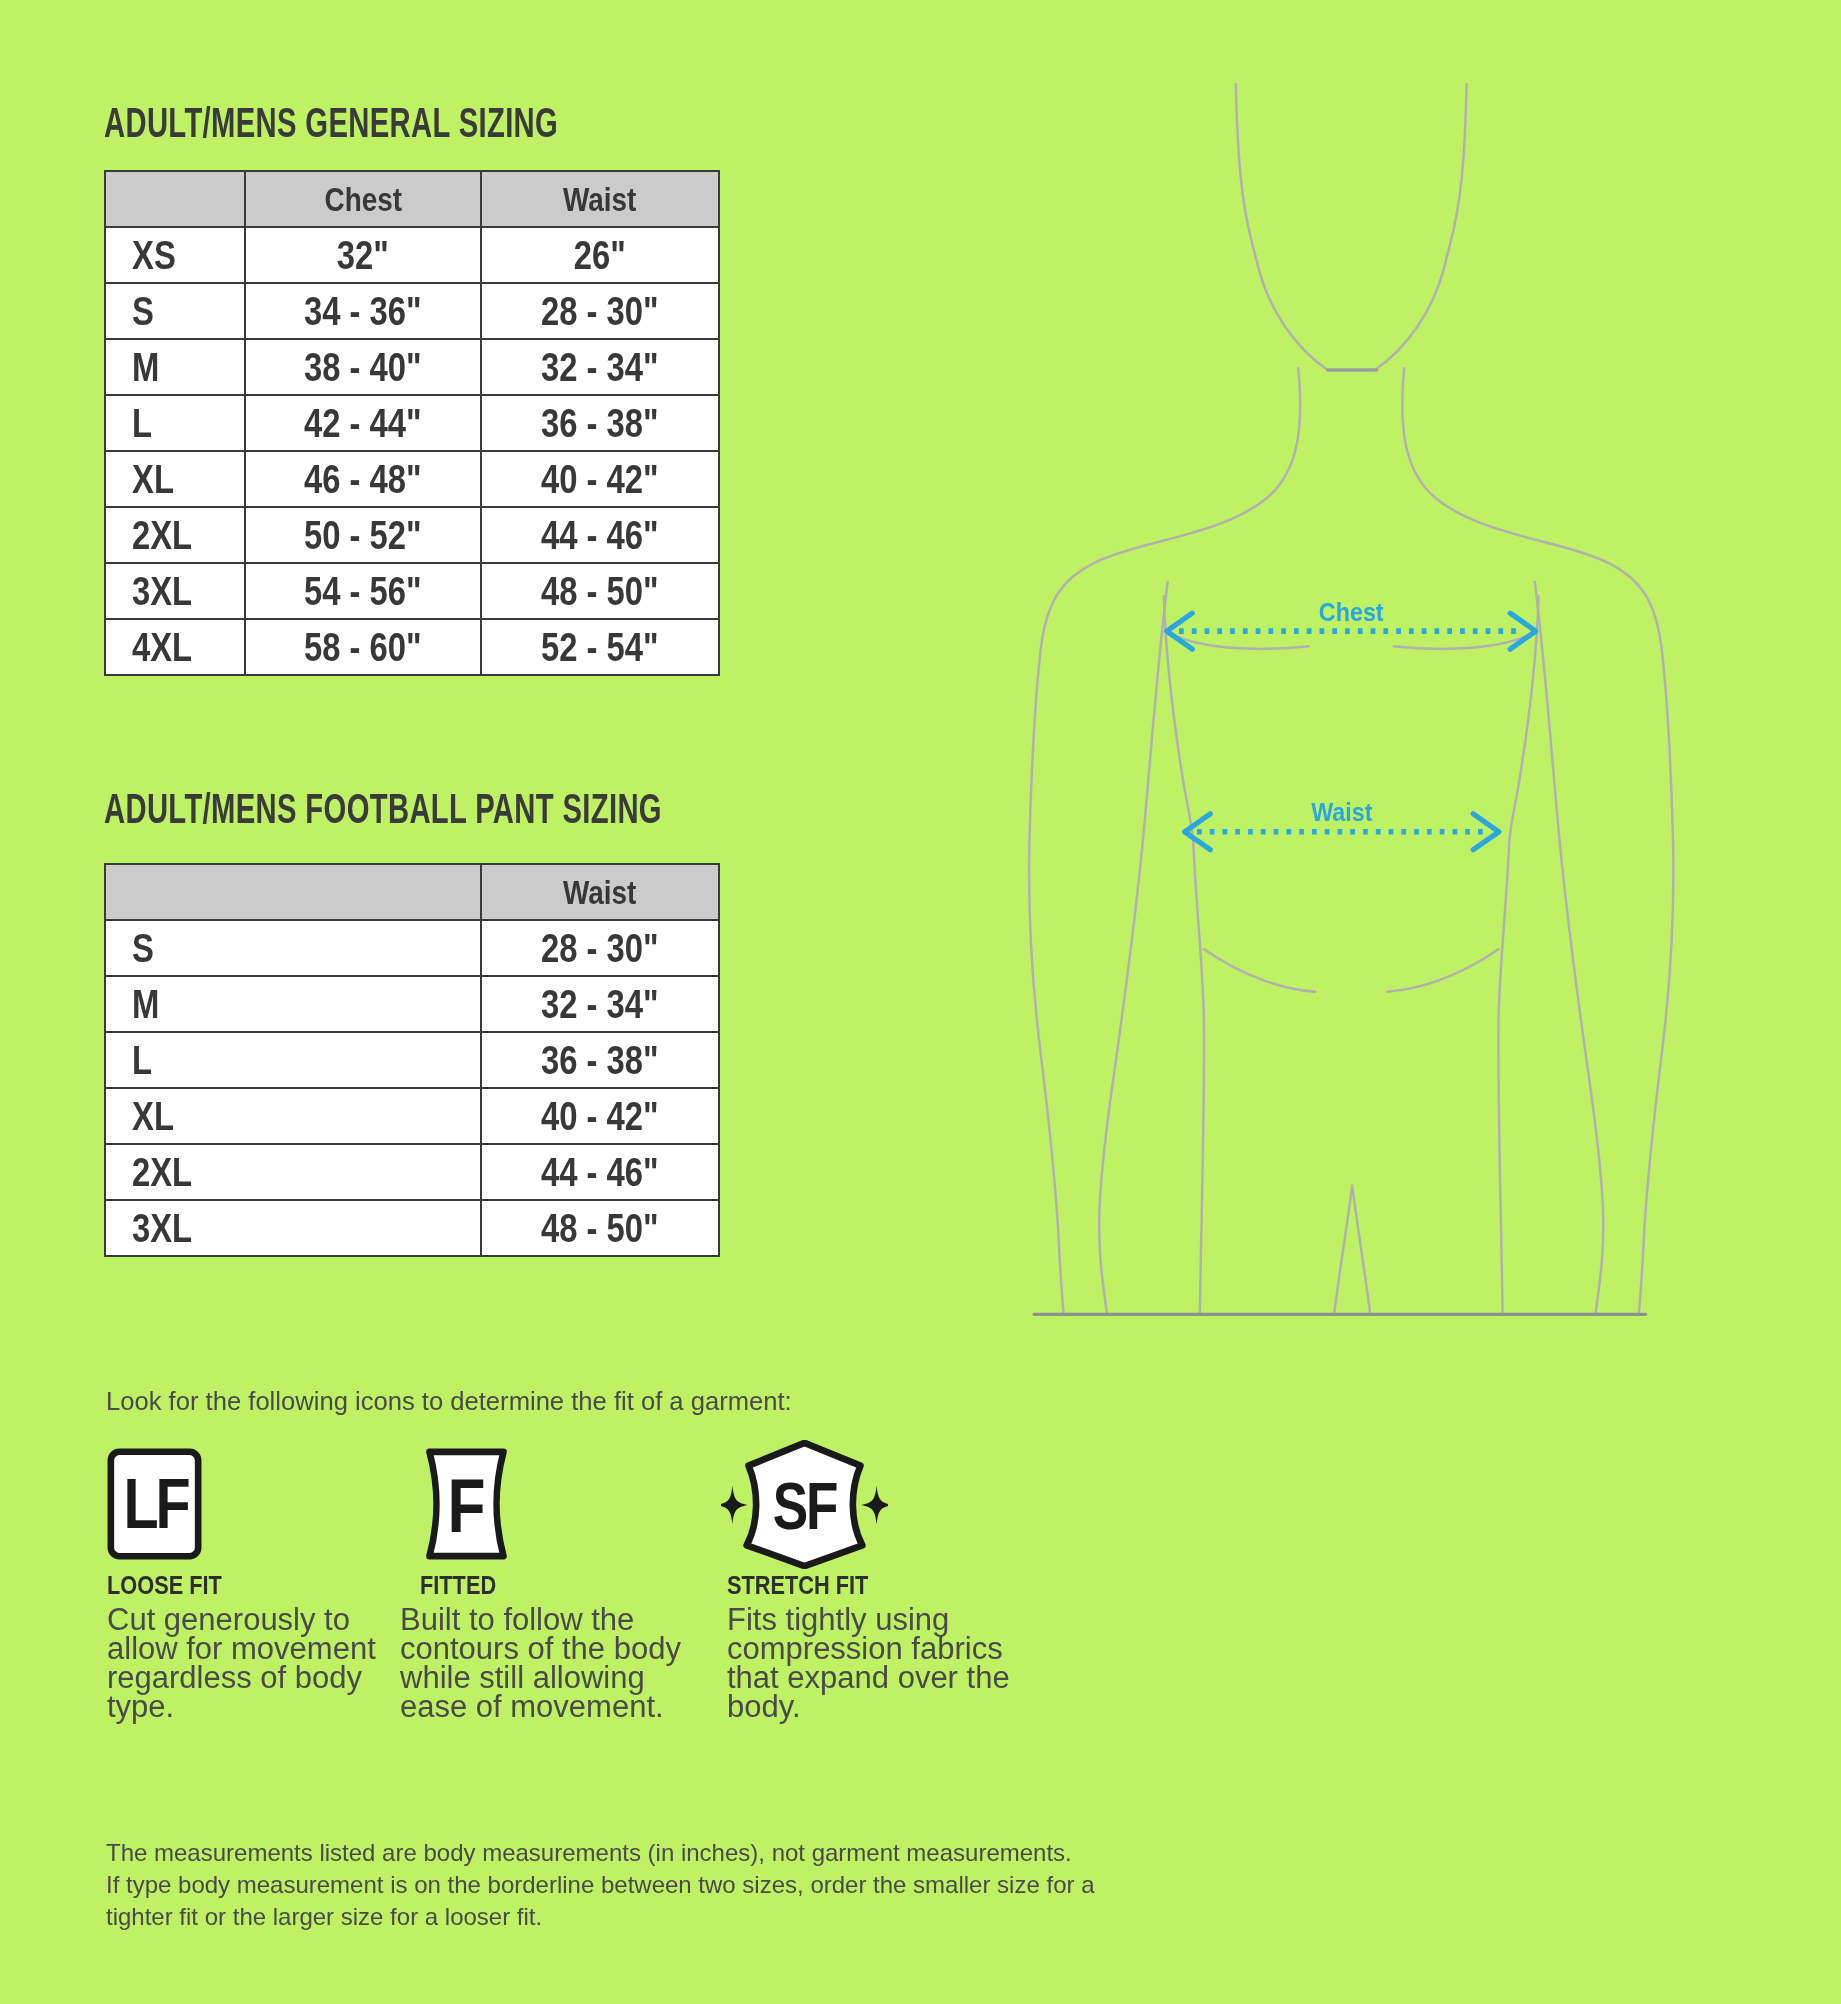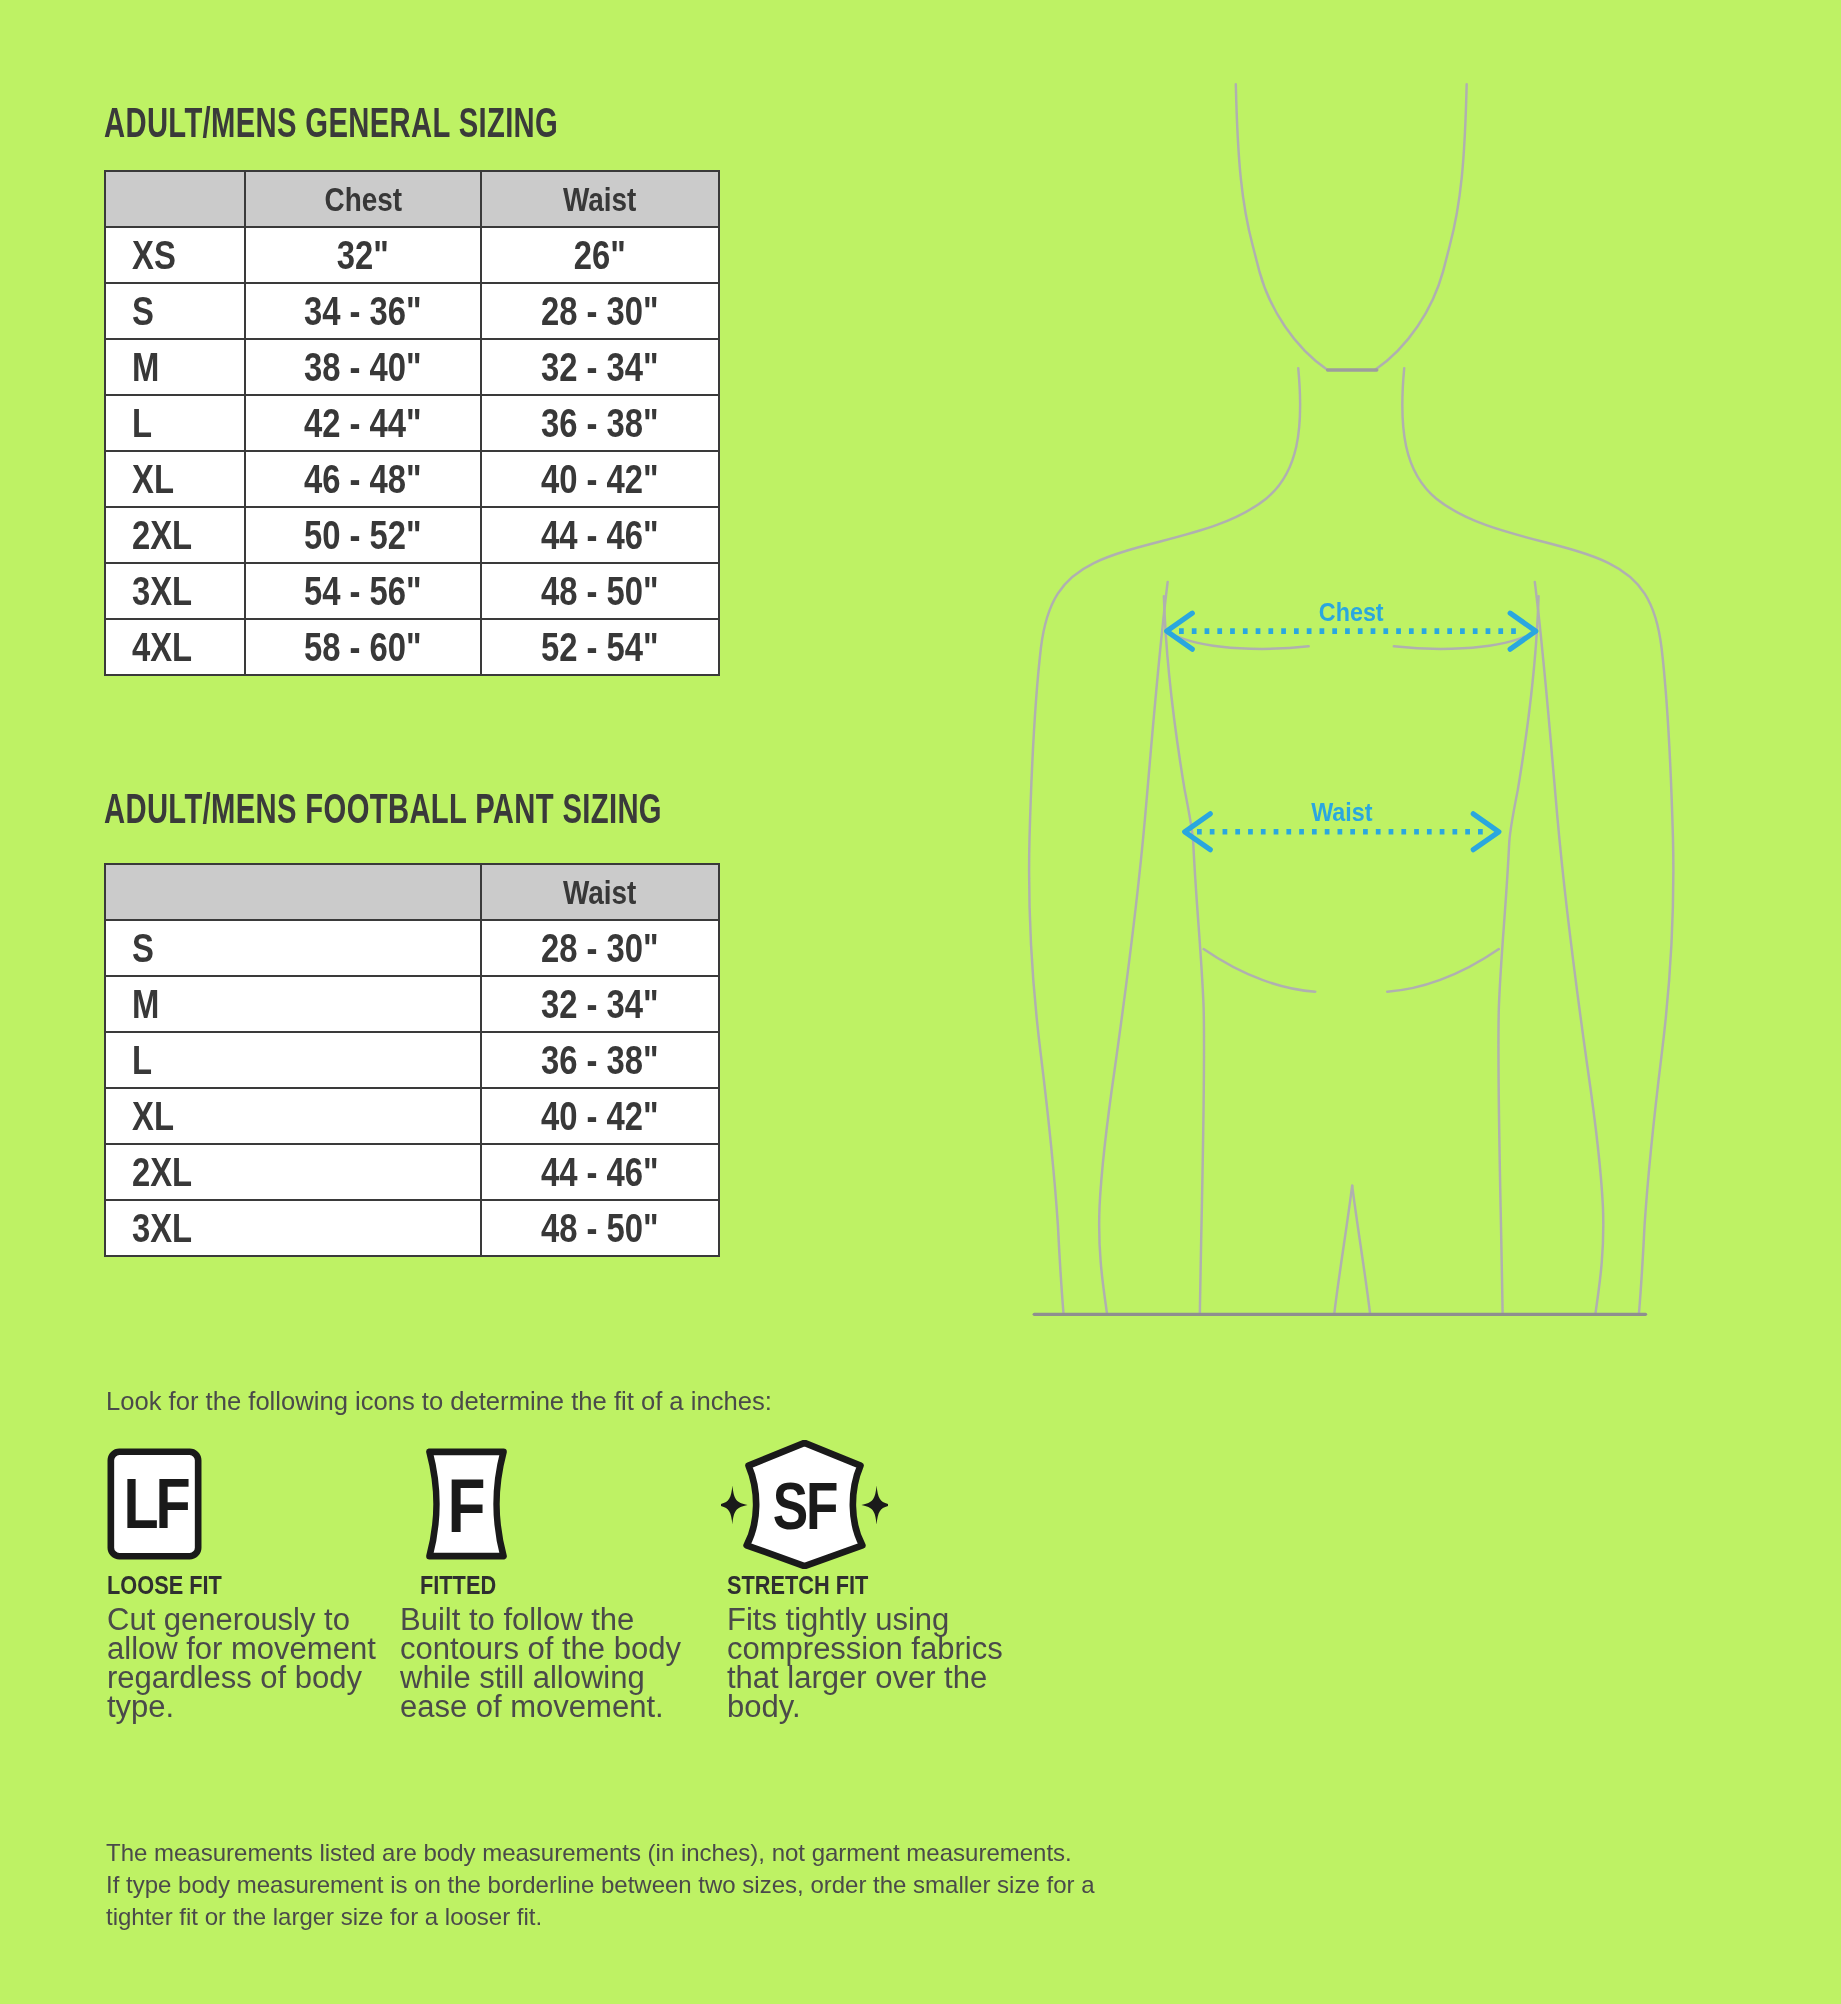--- a/index.html
+++ b/index.html
@@ -188,21 +188,21 @@
     <text transform="translate(410 581) scale(0.88 1)" text-anchor="middle" fill="#2AA7DF">Chest</text>
 
     <g stroke="#2AA7DF" fill="none">
       <line x1="247" y1="804" x2="553" y2="804" stroke-width="6" stroke-dasharray="5 8.5"></line>
       <path d="M 261,785 L 234,804 L 261,823" stroke-width="5.5" stroke-linecap="round" stroke-linejoin="round"></path>
       <path d="M 539,785 L 566,804 L 539,823" stroke-width="5.5" stroke-linecap="round" stroke-linejoin="round"></path>
     </g>
     <text transform="translate(400 793) scale(0.88 1)" text-anchor="middle" fill="#2AA7DF">Waist</text>
   </svg>
 
-  <div class="intro-text">Look for the following icons to determine the fit of a inches:</div>
+  <div class="intro-text">Look for the following icons to determine the fit of a garment:</div>
 
   <svg id="icon-loose" class="fit-icon" width="95" height="112" viewBox="0 0 100 118">
     <rect x="4" y="4" width="92" height="110" rx="9" fill="#ffffff" stroke="#1a1a1a" stroke-width="7"></rect>
     <text class="icon-letter" transform="translate(51 84) scale(0.82 1)" text-anchor="middle" font-size="74" letter-spacing="-4">LF</text>
   </svg>
 
   <svg id="icon-fitted" class="fit-icon" width="93" height="112" viewBox="0 0 98 118">
     <path d="M 10,4 L 88,4 C 78,42 78,76 88,114 L 10,114 C 20,76 20,42 10,4 Z" fill="#ffffff" stroke="#1a1a1a" stroke-width="7" stroke-linejoin="round"></path>
     <text class="icon-letter" transform="translate(49 88) scale(0.82 1)" text-anchor="middle" font-size="80">F</text>
   </svg>
@@ -221,21 +221,21 @@
   <div id="desc-loose" class="fit-desc">Cut generously to
 allow for movement
 regardless of body
 type.</div>
   <div id="desc-fitted" class="fit-desc">Built to follow the
 contours of the body
 while still allowing
 ease of movement.</div>
   <div id="desc-stretch" class="fit-desc">Fits tightly using
 compression fabrics
-that larger over the
+that expand over the
 body.</div>
 
   <div class="footnote">The measurements listed are body measurements (in inches), not garment measurements.
 If type body measurement is on the borderline between two sizes, order the smaller size for a
 tighter fit or the larger size for a looser fit.</div>
 
 </div>
 
 
 </body></html>

